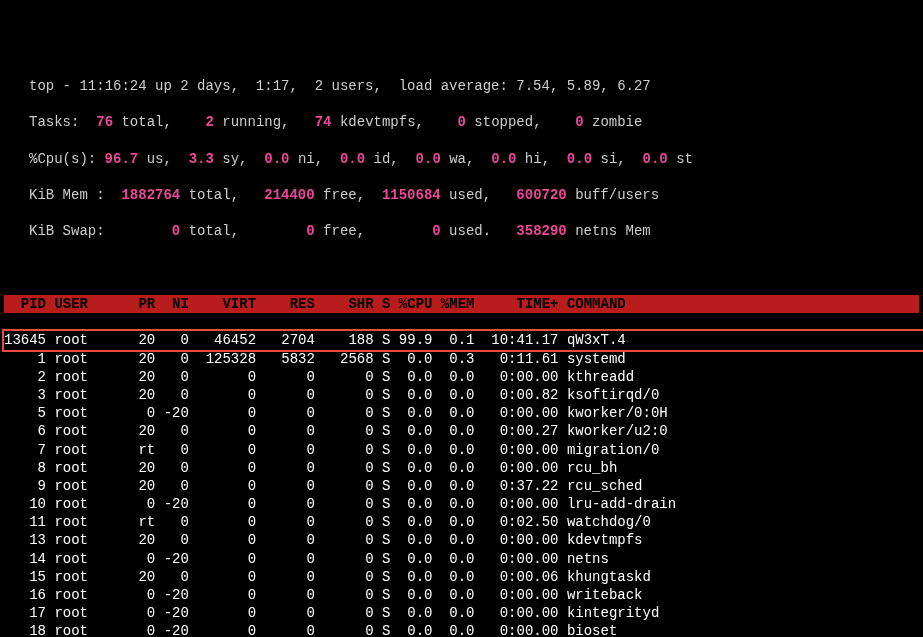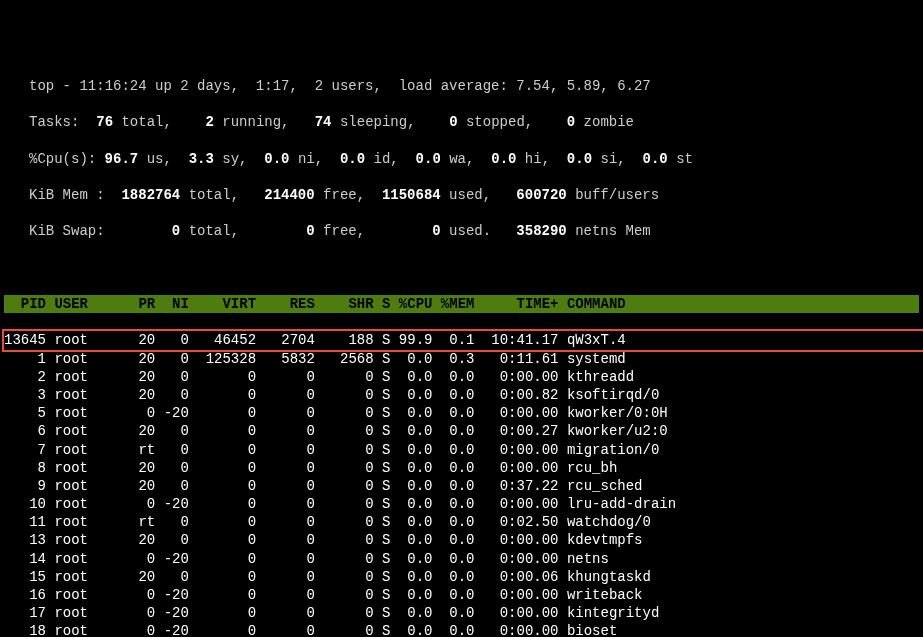--- a/index.html
+++ b/index.html
@@ -9,42 +9,42 @@
       font-family: "Courier New", Consolas, monospace;
       font-size: 14px;
       line-height: 1.3;
       padding: 4px;
       white-space: pre;
       width: 923px;
       height: 637px;
       overflow: hidden;
     }
     .header-line { color: #ccc; margin-left: 25px; }
-    .bold { font-weight: bold; color: #ffffff; }
+    .bold { font-weight: bold; color: #ec4899; }
     .columns-header {
-      background: #4d7c0f;
+      background: #b91c1c;
       color: #000;
       font-weight: bold;
     }
     .process-row { color: #fff; }
     .highlighted-row {
       border: 2px solid #e74c3c;
       display: inline-block;
       margin: -2px;
       padding: 0;
     }
     .row-wrapper { display: block; }
   </style>
 </head>
 <body>
 
 
 
 <div class="header-line"><span>top - </span><span>11:16:24</span><span> up 2 days,  1:17,  </span><span>2 users</span><span>,  load average: </span><span>7.54, 5.89, 6.27</span></div>
-<div class="header-line"><span>Tasks:</span><span class="bold">  76 </span><span>total,</span><span class="bold">    2 </span><span>running,</span><span class="bold">   74 </span><span>sleeping,</span><span class="bold">    0 </span><span>stopped,</span><span class="bold">    0 </span><span>zombie</span></div>
+<div class="header-line"><span>Tasks:</span><span class="bold">  76 </span><span>total,</span><span class="bold">    2 </span><span>running,</span><span class="bold">   74 </span><span>kdevtmpfs,</span><span class="bold">    0 </span><span>stopped,</span><span class="bold">    0 </span><span>zombie</span></div>
 <div class="header-line"><span>%Cpu(s):</span><span class="bold"> 96.7 </span><span>us,</span><span class="bold">  3.3 </span><span>sy,</span><span class="bold">  0.0 </span><span>ni,</span><span class="bold">  0.0 </span><span>id,</span><span class="bold">  0.0 </span><span>wa,</span><span class="bold">  0.0 </span><span>hi,</span><span class="bold">  0.0 </span><span>si,</span><span class="bold">  0.0 </span><span>st</span></div>
 <div class="header-line"><span>KiB Mem :</span><span class="bold">  1882764 </span><span>total,</span><span class="bold">   214400 </span><span>free,</span><span class="bold">  1150684 </span><span>used,</span><span class="bold">   600720 </span><span>buff/users</span></div>
 <div class="header-line"><span>KiB Swap:</span><span class="bold">        0 </span><span>total,</span><span class="bold">        0 </span><span>free,</span><span class="bold">        0 </span><span>used.</span><span class="bold">   358290 </span><span>netns Mem</span></div>
 <div> </div>
 <div class="columns-header">  PID USER      PR  NI    VIRT    RES    SHR S %CPU %MEM     TIME+ COMMAND                                    </div>
 <div id="process-list"><div class="row-wrapper"><span class="process-row highlighted-row">13645 root      20   0   46452   2704    188 S 99.9  0.1  10:41.17 qW3xT.4                                    </span></div><div class="row-wrapper"><span class="process-row">    1 root      20   0  125328   5832   2568 S  0.0  0.3   0:11.61 systemd</span></div><div class="row-wrapper"><span class="process-row">    2 root      20   0       0      0      0 S  0.0  0.0   0:00.00 kthreadd</span></div><div class="row-wrapper"><span class="process-row">    3 root      20   0       0      0      0 S  0.0  0.0   0:00.82 ksoftirqd/0</span></div><div class="row-wrapper"><span class="process-row">    5 root       0 -20       0      0      0 S  0.0  0.0   0:00.00 kworker/0:0H</span></div><div class="row-wrapper"><span class="process-row">    6 root      20   0       0      0      0 S  0.0  0.0   0:00.27 kworker/u2:0</span></div><div class="row-wrapper"><span class="process-row">    7 root      rt   0       0      0      0 S  0.0  0.0   0:00.00 migration/0</span></div><div class="row-wrapper"><span class="process-row">    8 root      20   0       0      0      0 S  0.0  0.0   0:00.00 rcu_bh</span></div><div class="row-wrapper"><span class="process-row">    9 root      20   0       0      0      0 S  0.0  0.0   0:37.22 rcu_sched</span></div><div class="row-wrapper"><span class="process-row">   10 root       0 -20       0      0      0 S  0.0  0.0   0:00.00 lru-add-drain</span></div><div class="row-wrapper"><span class="process-row">   11 root      rt   0       0      0      0 S  0.0  0.0   0:02.50 watchdog/0</span></div><div class="row-wrapper"><span class="process-row">   13 root      20   0       0      0      0 S  0.0  0.0   0:00.00 kdevtmpfs</span></div><div class="row-wrapper"><span class="process-row">   14 root       0 -20       0      0      0 S  0.0  0.0   0:00.00 netns</span></div><div class="row-wrapper"><span class="process-row">   15 root      20   0       0      0      0 S  0.0  0.0   0:00.06 khungtaskd</span></div><div class="row-wrapper"><span class="process-row">   16 root       0 -20       0      0      0 S  0.0  0.0   0:00.00 writeback</span></div><div class="row-wrapper"><span class="process-row">   17 root       0 -20       0      0      0 S  0.0  0.0   0:00.00 kintegrityd</span></div><div class="row-wrapper"><span class="process-row">   18 root       0 -20       0      0      0 S  0.0  0.0   0:00.00 bioset</span></div></div>
 
 
 
 

